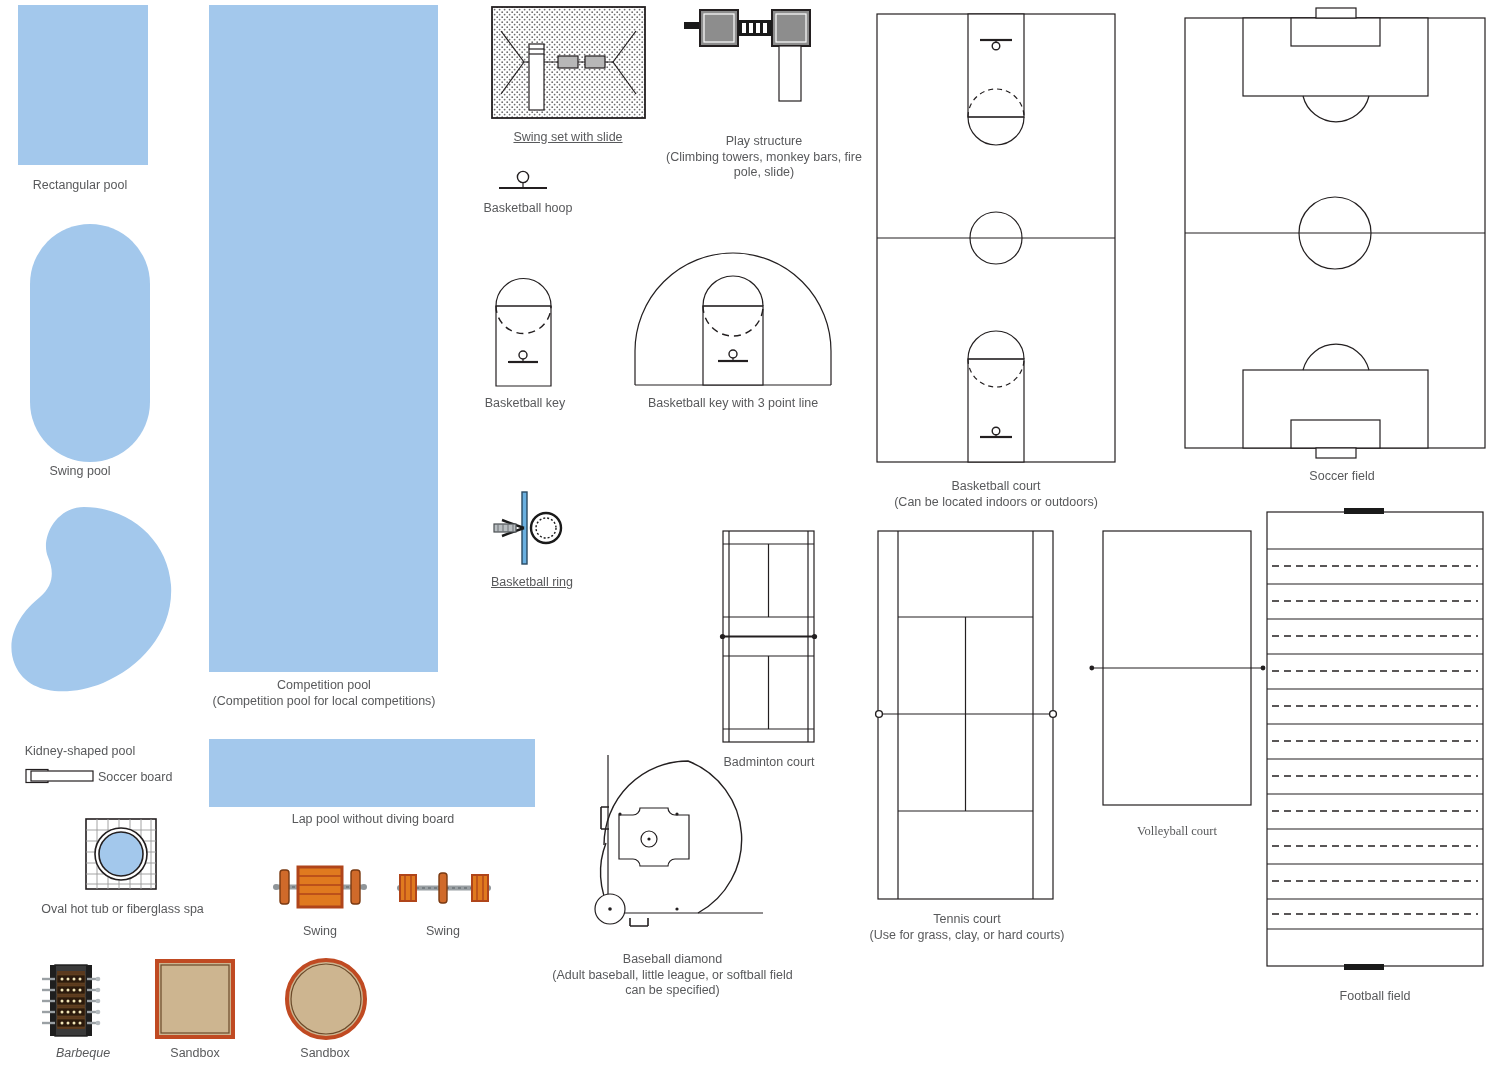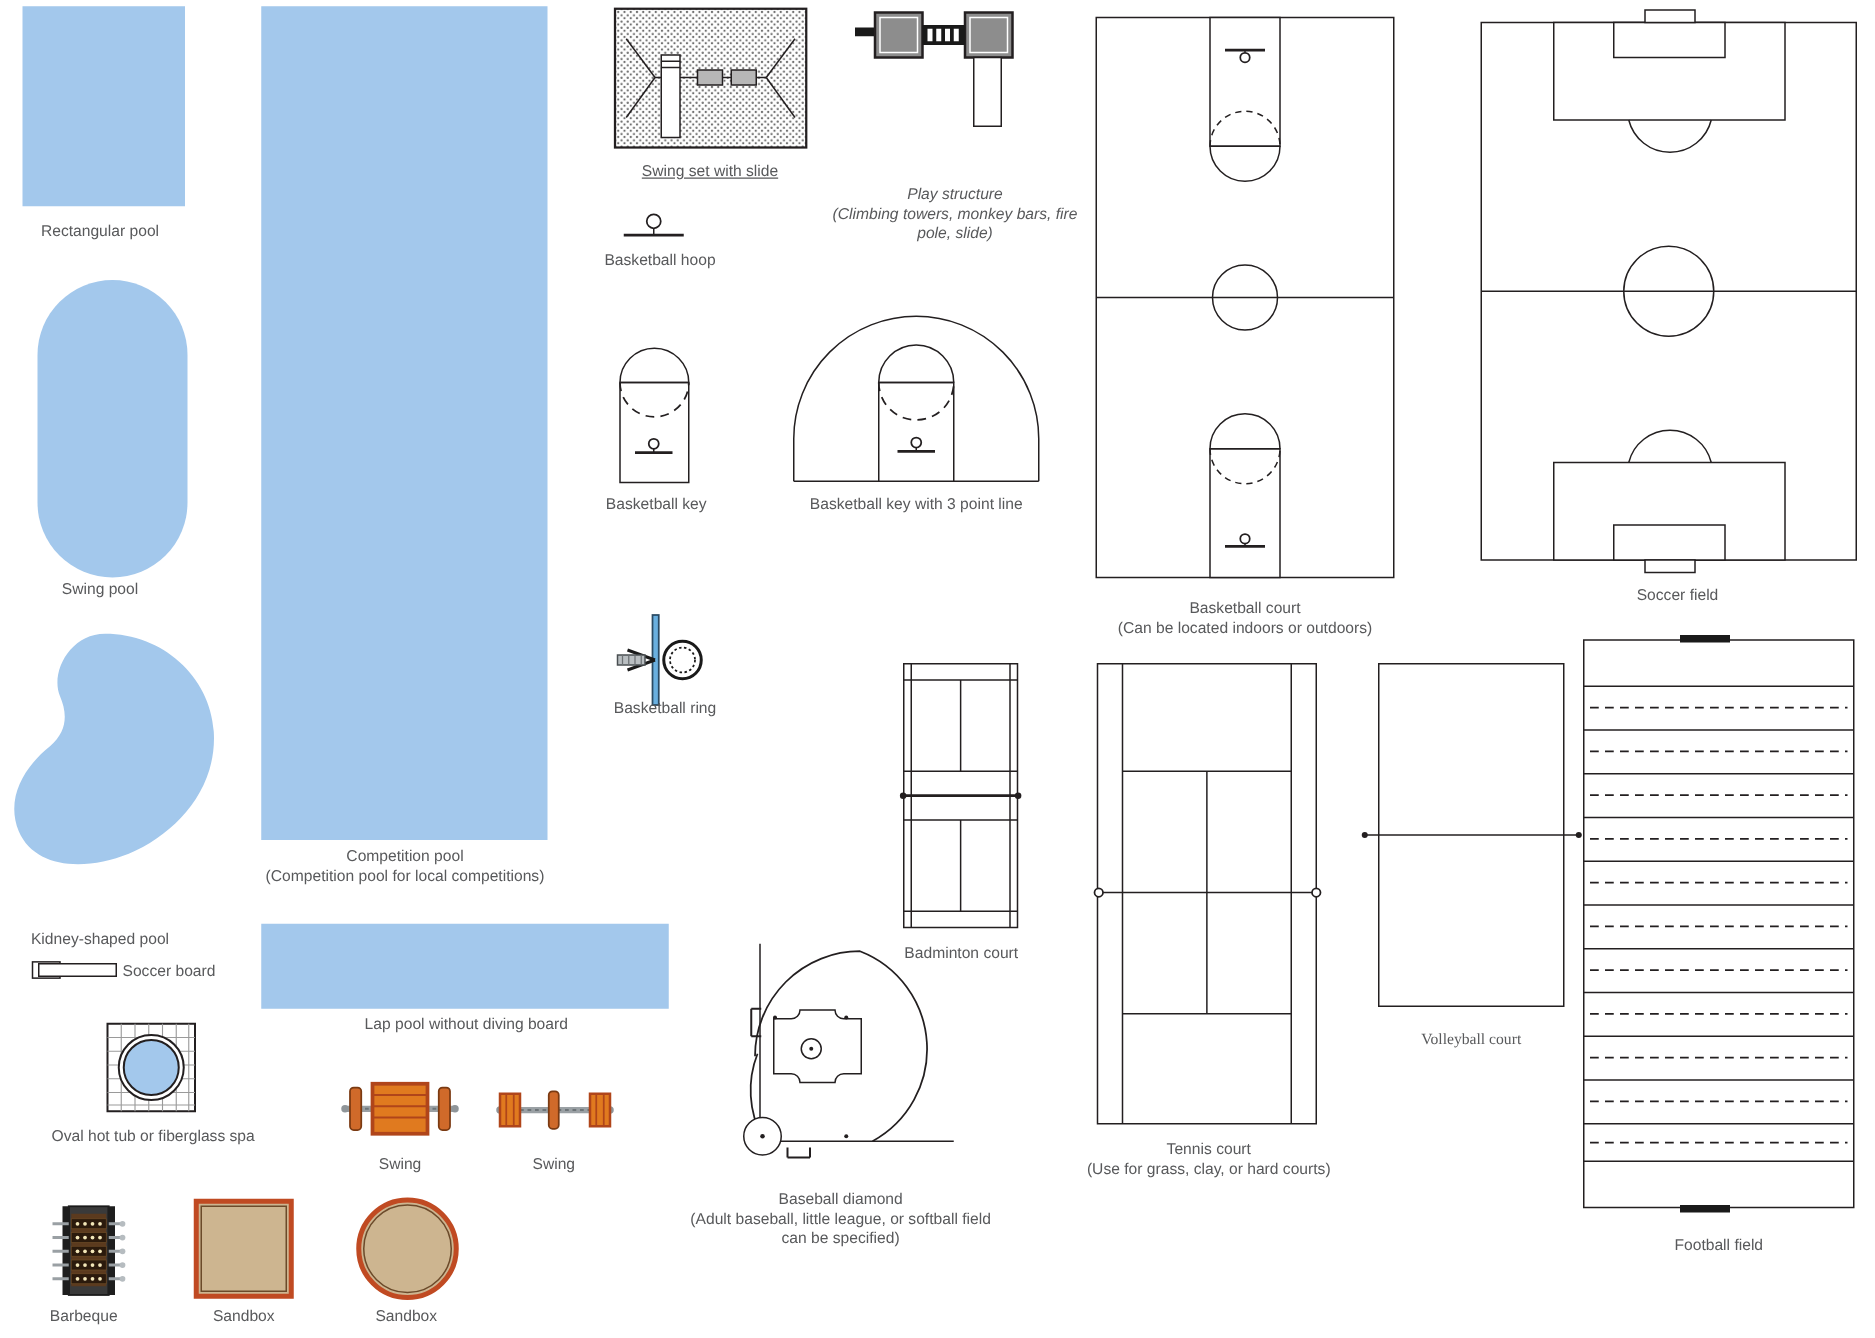--- a/index.html
+++ b/index.html
@@ -147,21 +147,21 @@
     </g>
     <g fill="#b6bcc0">
       <circle cx="56" cy="16" r="2.3"></circle>
         <circle cx="56" cy="27" r="2.3"></circle>
         <circle cx="56" cy="38" r="2.3"></circle>
       <circle cx="56" cy="49" r="2.3"></circle>
         <circle cx="56" cy="60" r="2.3"></circle>
     </g>
   </svg>
 </div>
-<div class="cap" style="left:12px; top:1046px; width:110px;">Barbeque</div>
+<div class="cap" style="left:28px; top:1046px; width:110px;font-style:italic;">Barbeque</div>
 
 <div class="stencil" style="left:156px; top:960px; width:78px; height:78px;">
   <svg width="78" height="78" viewBox="0 0 78 78">
     <rect x="1" y="1" width="76" height="76" fill="#cdb590" stroke="#c04a22" stroke-width="4"></rect>
     <rect x="5" y="5" width="68" height="68" fill="#cdb590" stroke="#6b4a2a" stroke-width="1.2"></rect>
   </svg>
 </div>
 <div class="cap" style="left:140px; top:1046px; width:110px;">Sandbox</div>
 
 <div class="stencil" style="left:285px; top:958px; width:82px; height:82px;">
@@ -292,40 +292,40 @@
     <g stroke="#6c7174" stroke-width="1">
         <line x1="6" y1="34" x2="6" y2="42"></line>
         <line x1="11" y1="34" x2="11" y2="42"></line>
         <line x1="16" y1="34" x2="16" y2="42"></line>
         <line x1="21" y1="34" x2="21" y2="42"></line>
       </g>
     <circle cx="54" cy="38" r="15" fill="#ffffff" stroke="#1a1a1a" stroke-width="2.4"></circle>
     <circle cx="54" cy="38" r="10" fill="#ffffff" stroke="#1a1a1a" stroke-width="1.4" stroke-dasharray="2 2"></circle>
   </svg>
 </div>
-<div class="cap" style="left:479px; top:559px; width:106px;">Basketball ring</div>
+<div class="cap" style="left:479px; top:575px; width:106px;text-decoration:underline;">Basketball ring</div>
 
 <div class="stencil" style="left:684px; top:8px; width:140px; height:105px;">
   <svg width="140" height="105" viewBox="0 0 140 105">
     <rect x="0" y="14" width="20" height="7" fill="#1a1a1a"></rect>
     <rect x="16" y="2" width="38" height="36" class="fill-gr" stroke-width="2.6"></rect>
     <rect x="20" y="6" width="30" height="28" fill="#8d8d8d" stroke="#ffffff" stroke-width="1.2"></rect>
     <rect x="88" y="2" width="38" height="36" class="fill-gr" stroke-width="2.6"></rect>
     <rect x="92" y="6" width="30" height="28" fill="#8d8d8d" stroke="#ffffff" stroke-width="1.2"></rect>
     <rect x="54" y="12" width="34" height="16" fill="#1a1a1a"></rect>
     <g fill="#ffffff">
       <rect x="58" y="15" width="4" height="10"></rect>
         <rect x="65" y="15" width="4" height="10"></rect>
       <rect x="72" y="15" width="4" height="10"></rect>
         <rect x="79" y="15" width="4" height="10"></rect>
     </g>
     <rect x="95" y="38" width="22" height="55" class="fill-w" stroke-width="2"></rect>
   </svg>
 </div>
-<div class="cap" style="left:660px; top:148px; width:208px;font-style:italic;">Play structure
+<div class="cap" style="left:660px; top:134px; width:208px;">Play structure
 (Climbing towers, monkey bars, fire
 pole, slide)</div>
 
 <div class="stencil" style="left:721px; top:529px; width:95px; height:215px;">
   <svg width="95" height="215" viewBox="0 0 95 215">
     <rect x="2" y="2" width="91" height="211" class="fill-w" stroke-width="2.4"></rect>
     <line x1="8" y1="2" x2="8" y2="213" class="ln" stroke-width="2"></line>
     <line x1="87" y1="2" x2="87" y2="213" class="ln" stroke-width="2"></line>
     <line x1="2" y1="15" x2="93" y2="15" class="ln" stroke-width="2"></line>
     <line x1="2" y1="200" x2="93" y2="200" class="ln" stroke-width="2"></line>

